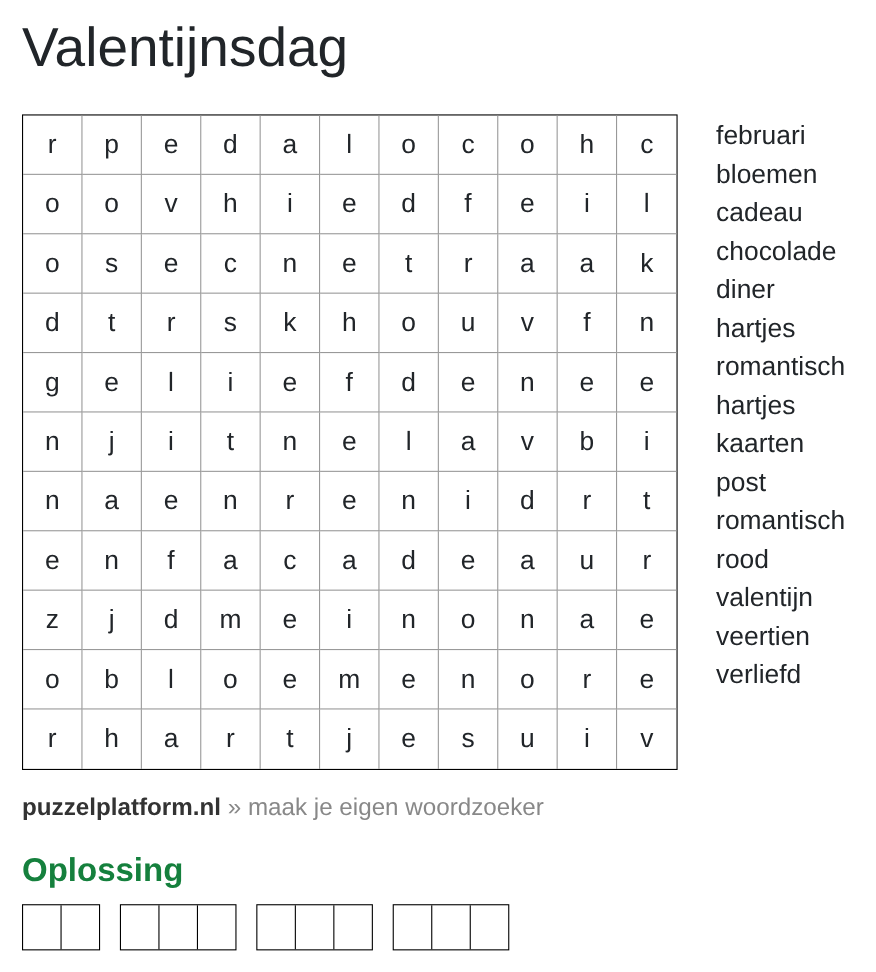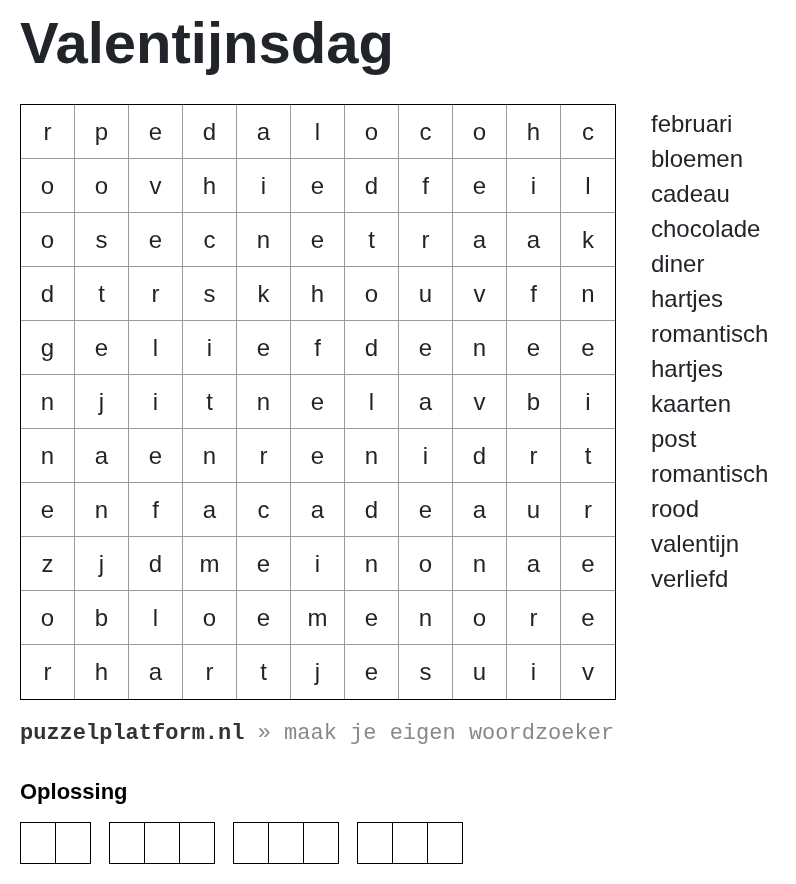--- a/index.html
+++ b/index.html
@@ -13,22 +13,22 @@
     body {
       font-family: "Liberation Sans", "DejaVu Sans", sans-serif;
       color: #212529;
       position: relative;
     }
     .title {
       position: absolute;
       left: 20px;
       top: 10px;
       margin: 0;
-      font-size: 58px;
-      font-weight: 700;
+      font-size: 50px;
+      font-weight: 400;
       line-height: 66px;
       letter-spacing: 0px;
       color: #212529;
     }
     .grid {
       position: absolute;
       left: 20px;
       top: 104px;
       width: 594px;
       height: 594px;
@@ -67,35 +67,34 @@
       white-space: nowrap;
     }
 
     .credit {
       position: absolute;
       left: 20px;
       top: 719px;
       font-size: 22px;
       line-height: 30px;
       white-space: nowrap;
-      font-family: Liberation Mono, monospace;
     }
     .credit .site { color: #333333; font-weight: 700; }
     .credit .sep { color: #888888; }
     .credit .cta { color: #888888; }
 
     .solution-title {
       position: absolute;
       left: 20px;
       top: 775px;
       margin: 0;
-      font-size: 22px;
+      font-size: 30px;
       font-weight: 700;
       line-height: 34px;
-      color: #000000;
+      color: #15803d;
     }
     .solution {
       position: absolute;
       left: 20px;
       top: 822px;
       display: flex;
       gap: 18px;
     }
     .group {
       display: flex;
@@ -245,20 +244,21 @@
     <li>chocolade</li>
     <li>diner</li>
     <li>hartjes</li>
     <li>romantisch</li>
     <li>hartjes</li>
     <li>kaarten</li>
     <li>post</li>
     <li>romantisch</li>
     <li>rood</li>
     <li>valentijn</li>
+    <li>veertien</li>
     <li>verliefd</li>
   </ul>
 
 <div class="credit">
   <span class="site">puzzelplatform.nl</span><span class="sep"> » </span><span class="cta">maak je eigen woordzoeker</span>
 </div>
 
 <h2 class="solution-title">Oplossing</h2>
 
 <div class="solution" id="solution">

